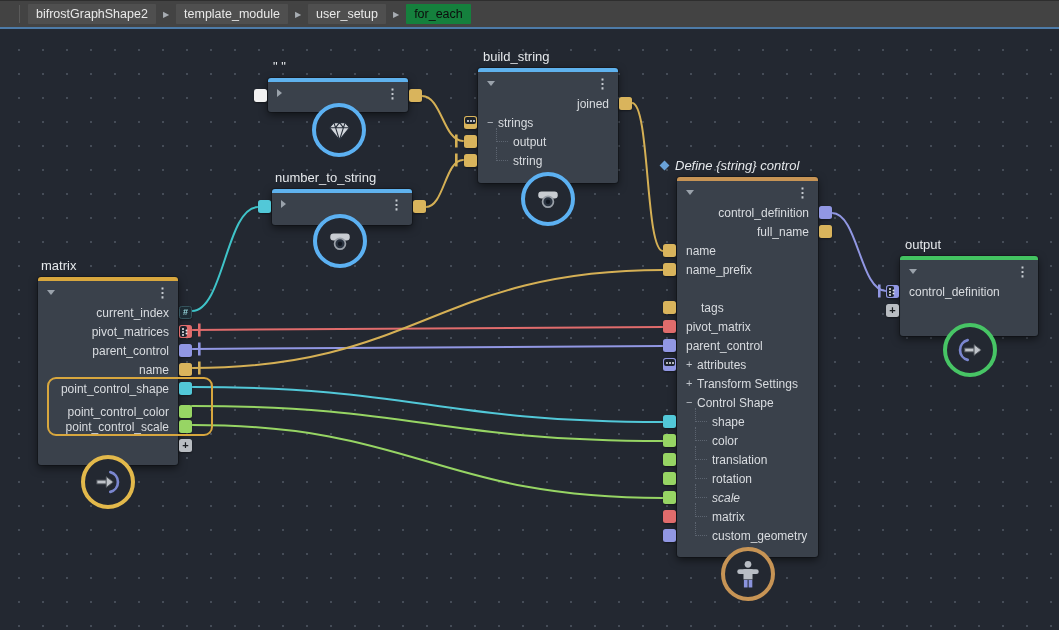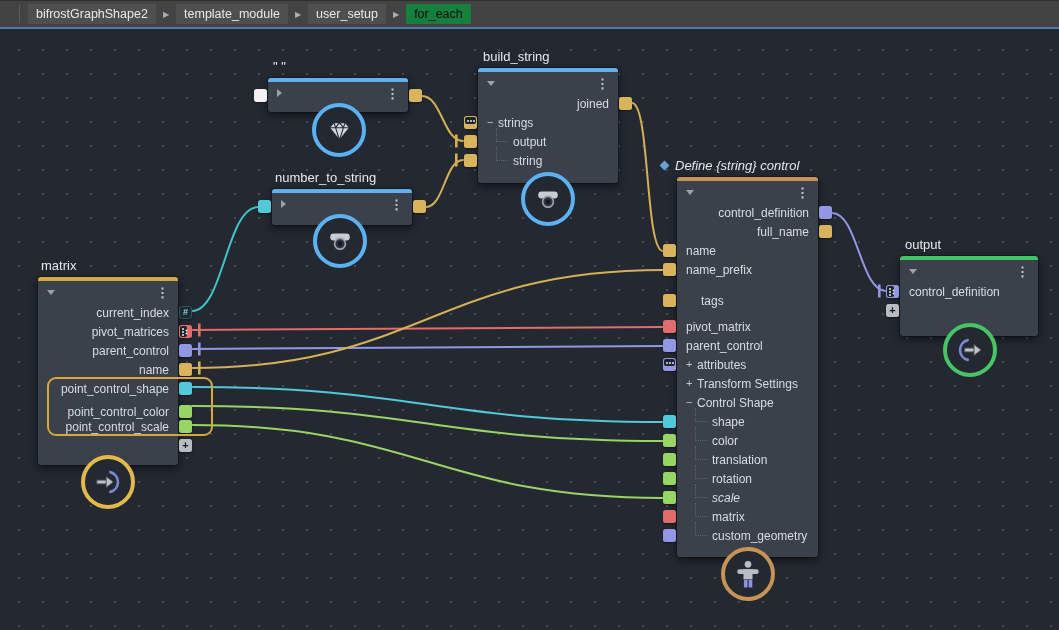--- a/index.html
+++ b/index.html
@@ -241,21 +241,21 @@
         <div class="port pright plain" style="background: rgb(217, 180, 92);"></div>
       </div>
       <div class="row" style="top: 60px;">
         <span>name</span>
         <div class="port pleft plain" style="background: rgb(217, 180, 92);"></div>
       </div>
       <div class="row" style="top: 79px;">
         <span>name_prefix</span>
         <div class="port pleft plain" style="background: rgb(217, 180, 92);"></div>
       </div>
-      <div class="row" style="top: 110px; padding-left: 24px;">
+      <div class="row" style="top: 117px; padding-left: 24px;">
         <span>tags</span>
         <div class="port pleft plain" style="background: rgb(217, 180, 92);"></div>
       </div>
       <div class="row" style="top: 136px;">
         <span>pivot_matrix</span>
         <div class="port pleft plain" style="background: rgb(224, 108, 108);"></div>
       </div>
       <div class="row" style="top: 155px;">
         <span>parent_control</span>
         <div class="port pleft plain" style="background: rgb(145, 151, 227);"></div>

